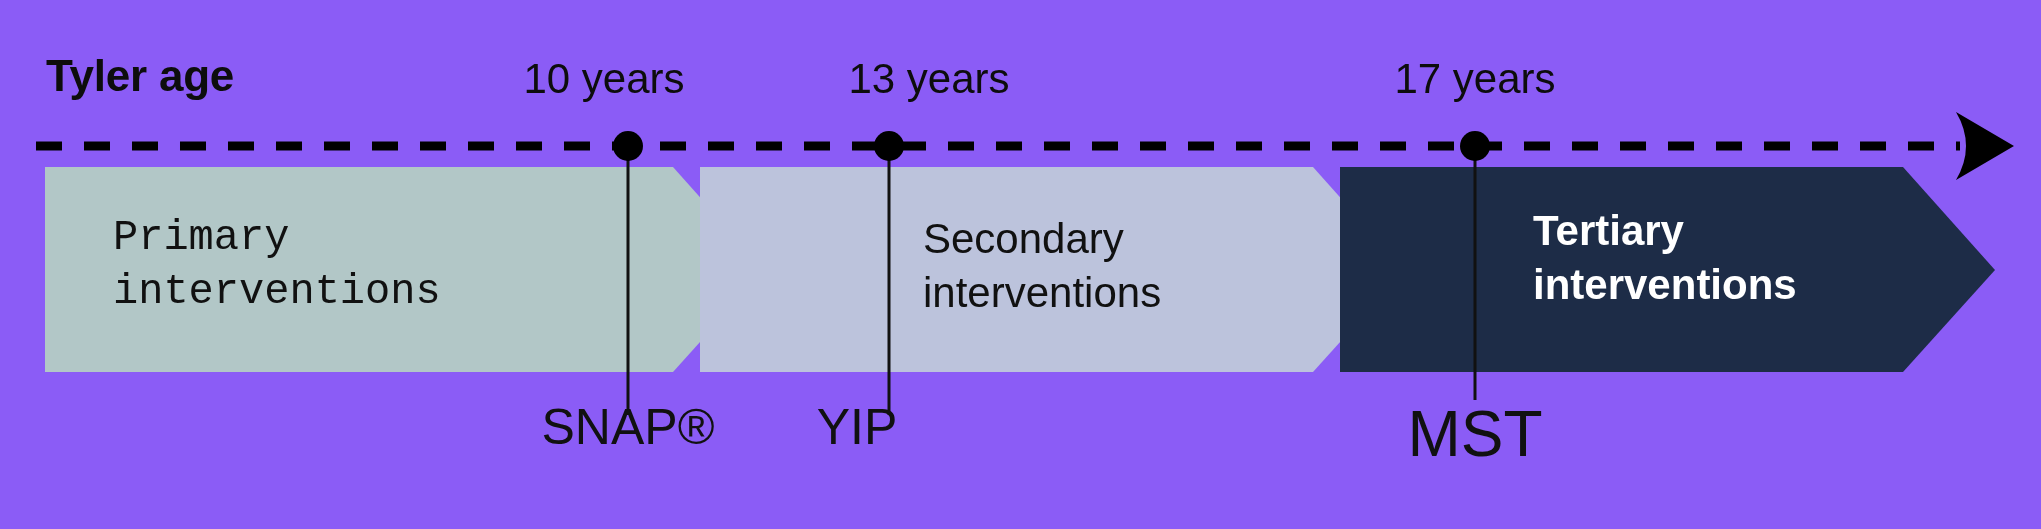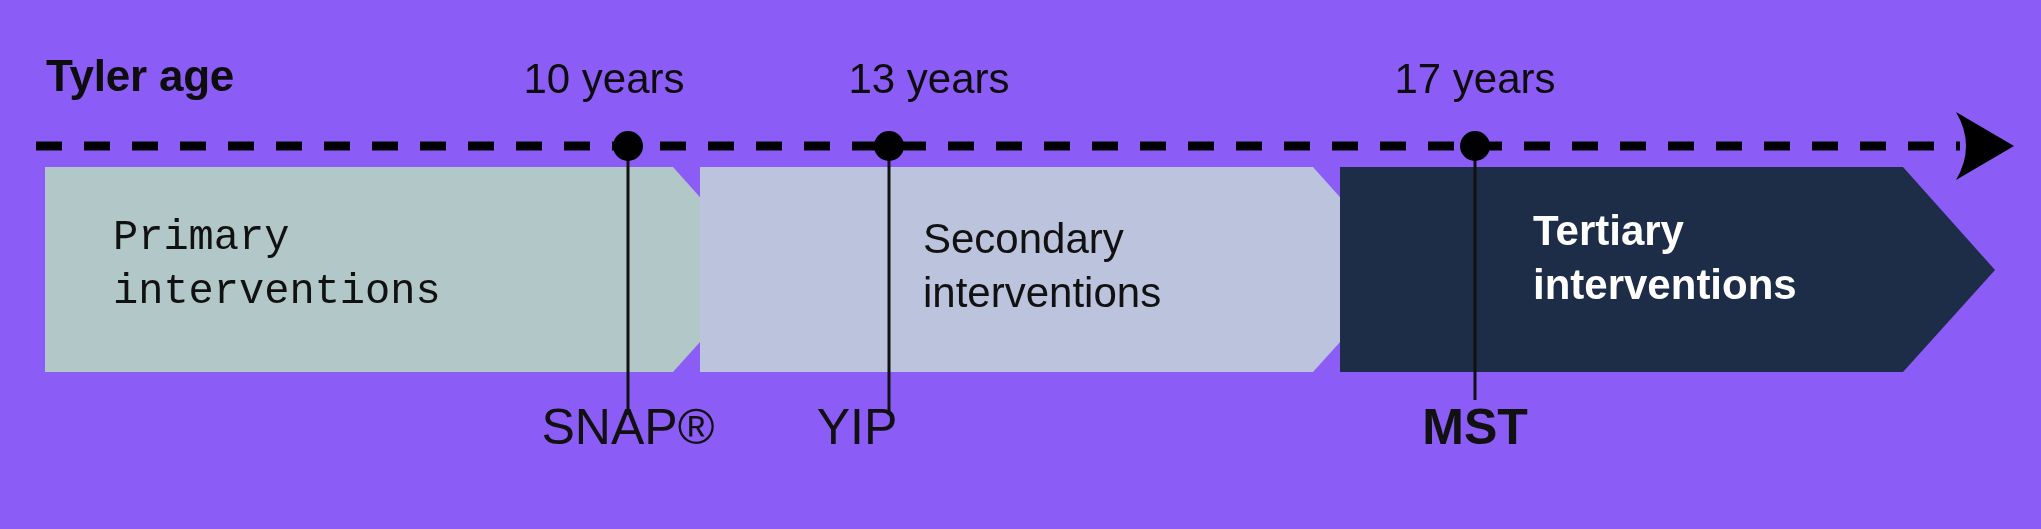--- a/index.html
+++ b/index.html
@@ -48,21 +48,21 @@
     white-space: pre-line;
   }
   .band-label.dark-text { color: #ffffff; font-weight: 700; }
   .prog-label {
     font-size: 50px;
     top: 402px;
     transform: translateX(-50%);
     font-weight: 300;
     color: #111111;
   }
-  .prog-label.bold { font-weight: 700; font-size: 50px; }
+  .prog-label.bold { font-weight: 400; font-size: 64px; }
 </style>
 </head>
 <body>
 
 <div id="stage">
 
   <svg id="vector" viewBox="0 0 2041 529" xmlns="http://www.w3.org/2000/svg">
 
     <polygon id="shape-primary" points="45,167 673,167 765,270 673,372 45,372" fill="#b2c7c7"></polygon>
 

